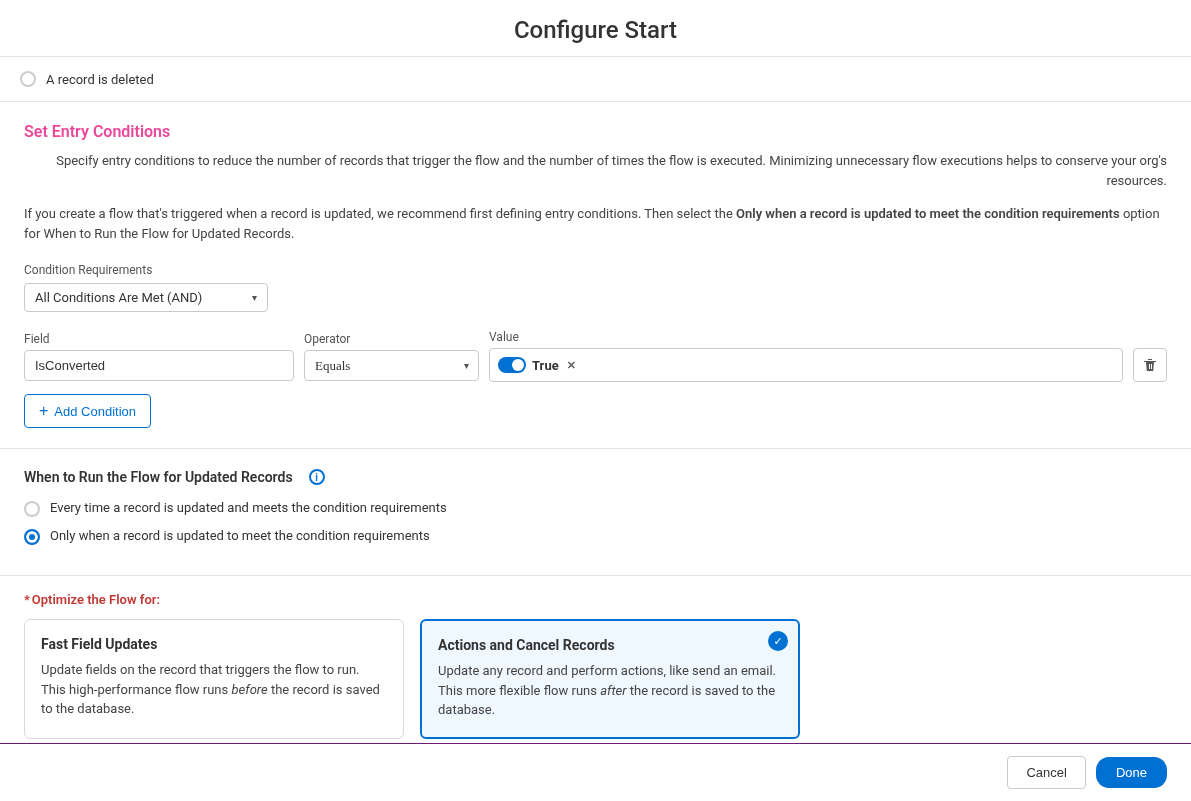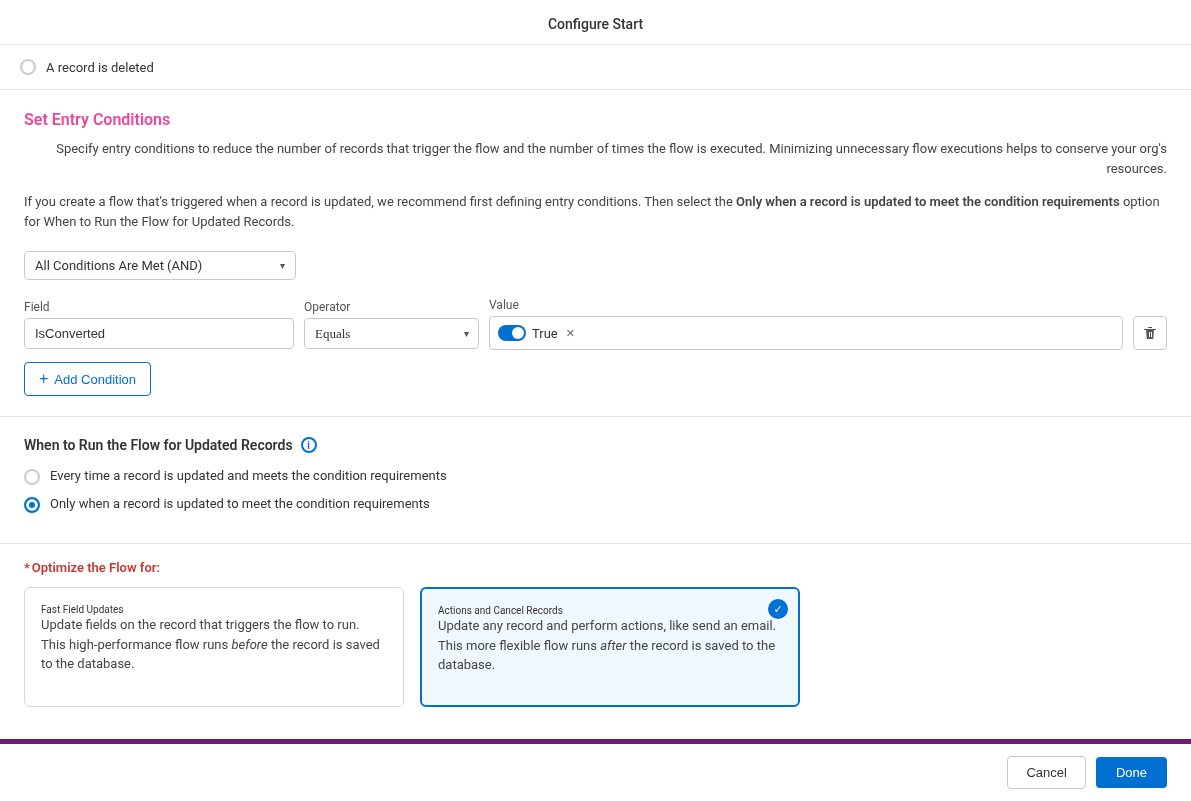--- a/index.html
+++ b/index.html
@@ -19,21 +19,21 @@
       height: 801px;
       display: flex;
       flex-direction: column;
       position: relative;
     }
 
     
     .page-header {
       text-align: center;
       padding: 16px 0 12px;
-      font-size: 14px;
+      font-size: 24px;
       font-weight: 500;
       color: #333;
       border-bottom: 1px solid #e5e5e5;
       background: #fff;
     }
 
     
     .content-area {
       flex: 1;
       overflow-y: auto;
@@ -106,21 +106,21 @@
     }
 
     
     .dropdown-wrapper {
       display: inline-flex;
       align-items: center;
       border: 1px solid #c9c9c9;
       border-radius: 4px;
       background: #fff;
       padding: 6px 10px;
-      width: 272px;
+      width: 244px;
       cursor: pointer;
       position: relative;
       margin-bottom: 18px;
     }
 
     .dropdown-value {
       flex: 1;
       font-size: 13px;
       color: #333;
     }
@@ -212,20 +212,21 @@
       align-items: center;
       min-height: 34px;
       width: 100%;
     }
 
     .value-token {
       display: inline-flex;
       align-items: center;
       background: transparent;
       gap: 6px;
+      font-weight: bold;
     }
 
     .toggle-icon {
       display: inline-block;
       width: 28px;
       height: 16px;
       background: #0070d2;
       border-radius: 8px;
       position: relative;
       flex-shrink: 0;
@@ -305,21 +306,21 @@
     }
 
     
     .when-run-section {
       padding: 20px 24px;
     }
 
     .when-run-title {
       display: flex;
       align-items: center;
-      gap: 8px;
+      gap: 16px;
       font-size: 14px;
       font-weight: 600;
       color: #333;
       margin-bottom: 14px;
     }
 
     .info-icon {
       width: 16px;
       height: 16px;
       border-radius: 50%;
@@ -412,60 +413,61 @@
       background: #0070d2;
       border-radius: 50%;
       display: flex;
       align-items: center;
       justify-content: center;
       color: #fff;
       font-size: 11px;
     }
 
     .card-title {
-      font-size: 10px;
-      font-weight: 400;
-      color: #333;
+      font-size: 14px;
+      font-weight: 700;
+      color: #333;
+      margin-bottom: 8px;
     }
 
     .card-desc {
       font-size: 13px;
       color: #444;
       line-height: 1.5;
     }
 
     .card-desc em {
       font-style: italic;
     }
 
     
     .footer {
       display: flex;
       justify-content: flex-end;
       align-items: center;
       gap: 10px;
       padding: 12px 24px;
-      border-top: 5px solid #701a75;
+      border-top: 1px solid #701a75;
       background: #fff;
     }
 
     .btn-cancel {
       border: 1px solid #c9c9c9;
       border-radius: 4px;
       background: #fff;
       color: #333;
       font-size: 13px;
       font-weight: 500;
       padding: 8px 18px;
       cursor: pointer;
     }
 
     .btn-done {
       border: none;
-      border-radius: 4px;
+      border-radius: 13px;
       background: #0070d2;
       color: #fff;
       font-size: 13px;
       font-weight: 500;
       padding: 8px 20px;
       cursor: pointer;
     }
   </style>
 </head>
 <body>
@@ -487,20 +489,21 @@
       <div class="section-title">Set Entry Conditions</div>
       <div class="section-desc">Specify entry conditions to reduce the number of records that trigger the flow and the number of times the flow is executed. Minimizing unnecessary flow executions helps to conserve your org's resources.</div>
 
       <div class="info-paragraph">
         <span>If you create a flow that's triggered when a record is updated, we recommend first defining entry conditions. Then select the</span>
         <strong>Only when a record is updated to meet the condition requirements</strong>
         <span> </span><span>option for When to Run the Flow for Updated Records.</span>
       </div>
 
       
+      <label class="field-label">Condition Requirements</label>
       <div class="dropdown-wrapper">
         <span class="dropdown-value">All Conditions Are Met (AND)</span>
         <span class="dropdown-arrow">▾</span>
       </div>
 
       
       <div class="conditions-area">
         <div class="condition-row">
 
           <div class="condition-col field-col">

